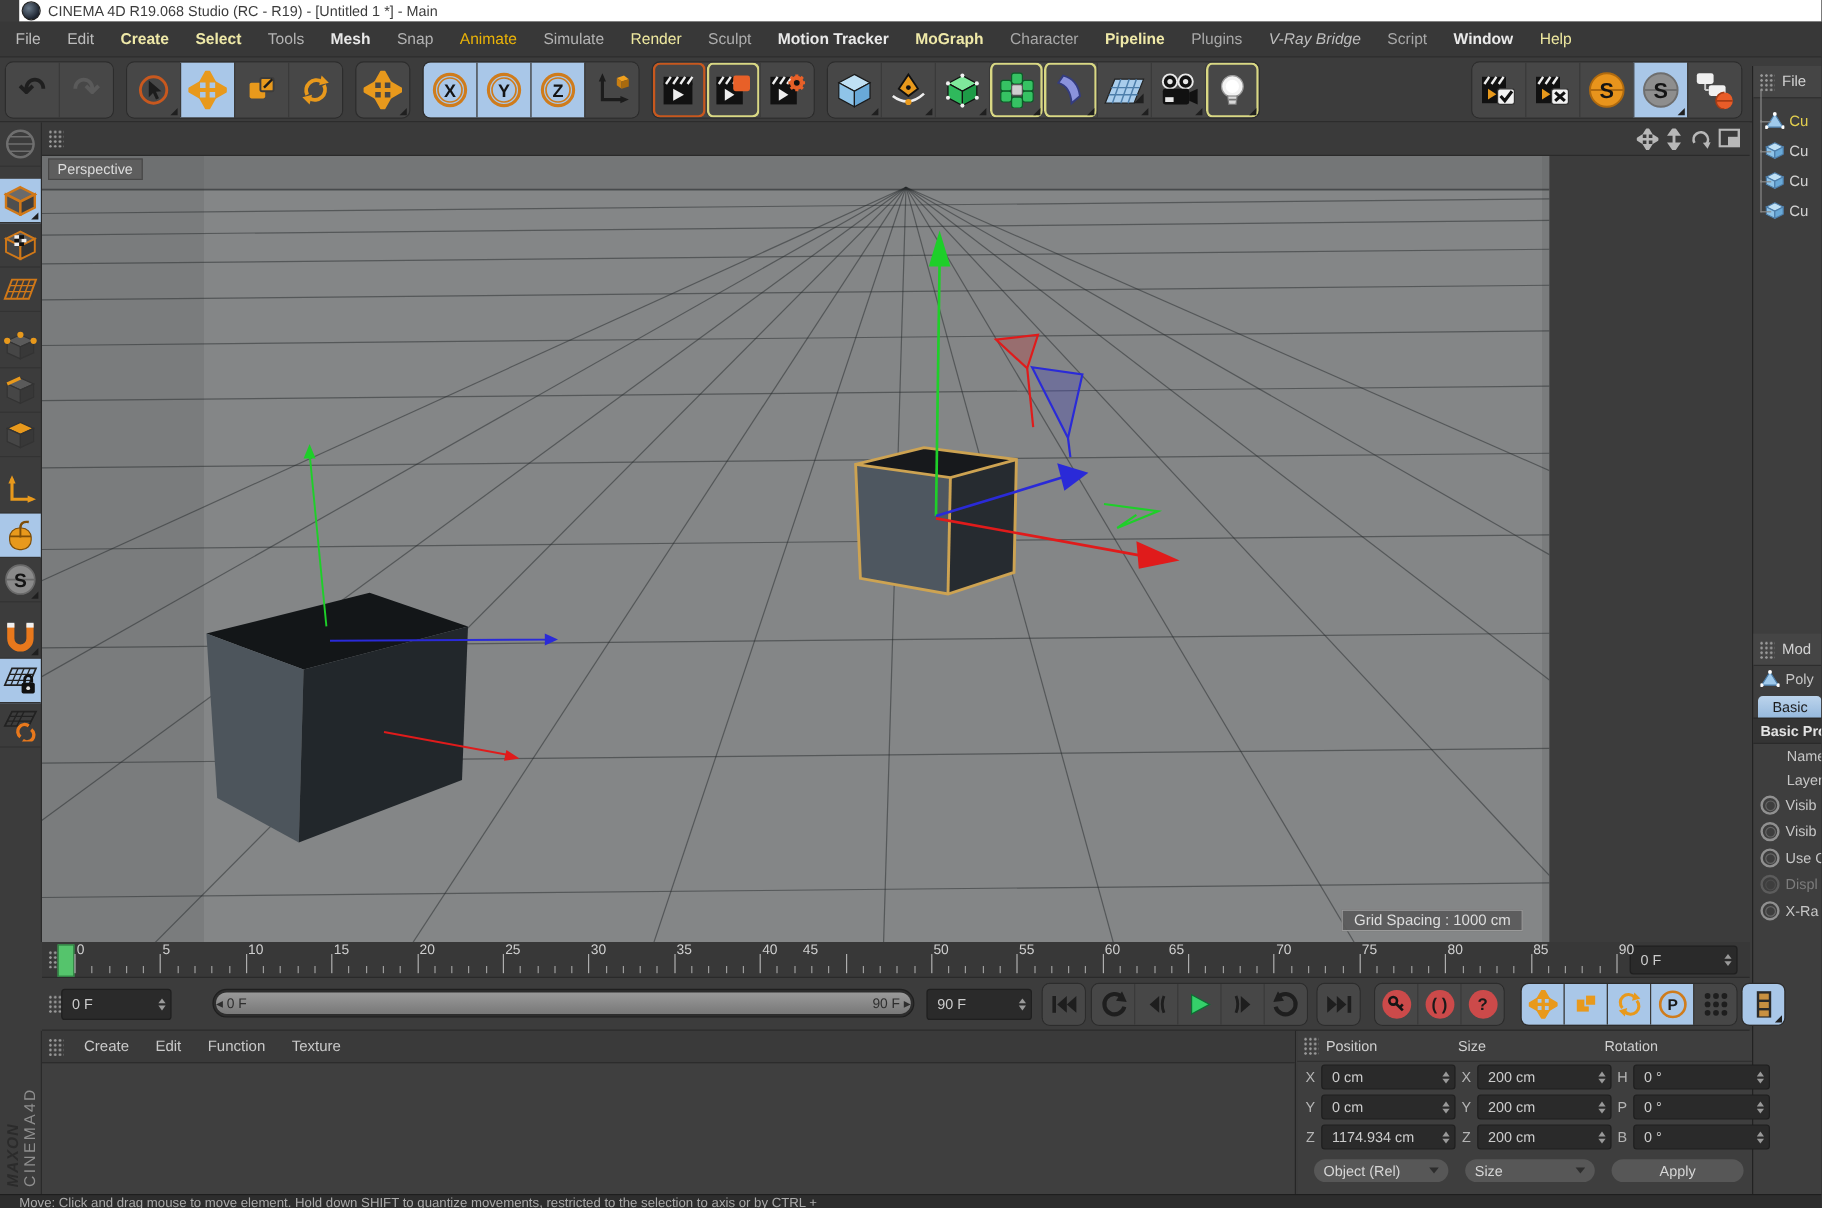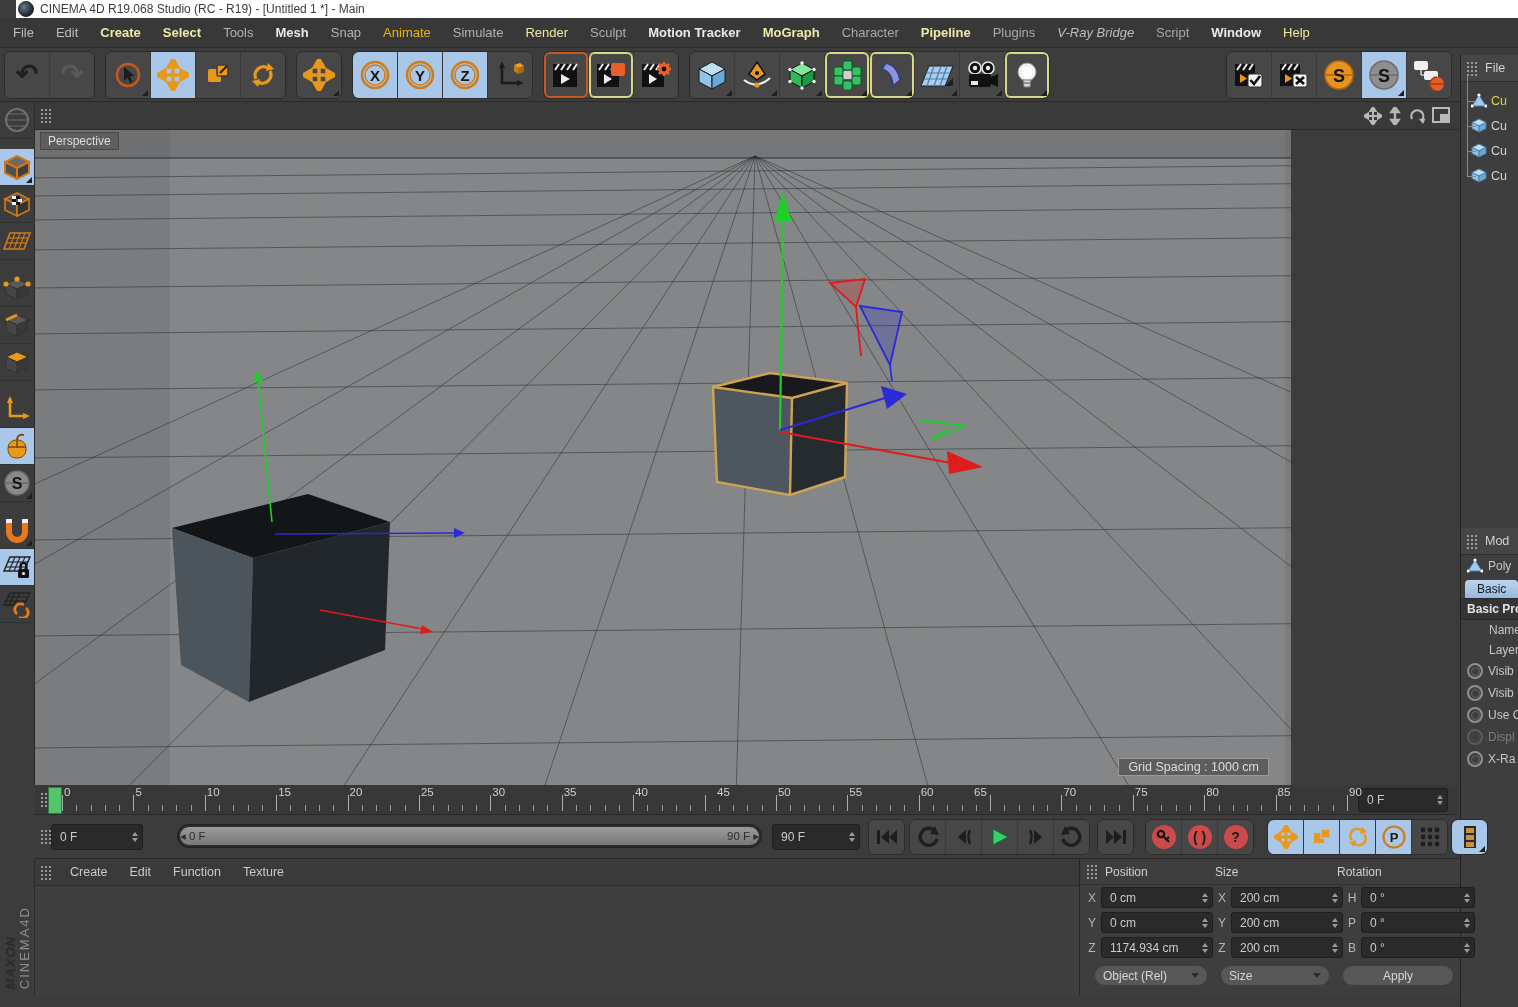--- a/index.html
+++ b/index.html
@@ -852,21 +852,21 @@
       <div class="rtick maj" style="left: 1312px;"></div>
       <div class="rlabel" style="left: 27px;">0</div>
       <div class="rlabel" style="left: 98.3889px;">5</div>
       <div class="rlabel" style="left: 169.778px;">10</div>
       <div class="rlabel" style="left: 241.167px;">15</div>
       <div class="rlabel" style="left: 312.556px;">20</div>
       <div class="rlabel" style="left: 383.944px;">25</div>
       <div class="rlabel" style="left: 455.333px;">30</div>
       <div class="rlabel" style="left: 526.722px;">35</div>
       <div class="rlabel" style="left: 598.111px;">40</div>
-      <div class="rlabel" style="left: 680px;">45</div>
+      <div class="rlabel" style="left: 632px;">45</div>
       <div class="rlabel" style="left: 740.889px;">50</div>
       <div class="rlabel" style="left: 812.278px;">55</div>
       <div class="rlabel" style="left: 883.667px;">60</div>
       <div class="rlabel" style="left: 937px;">65</div>
       <div class="rlabel" style="left: 1026.44px;">70</div>
       <div class="rlabel" style="left: 1097.83px;">75</div>
       <div class="rlabel" style="left: 1169.22px;">80</div>
       <div class="rlabel" style="left: 1240.61px;">85</div>
       <div class="rlabel" style="left: 1312px;">90</div>
     </div>
@@ -1135,14 +1135,17 @@
       <div class="pill" style="width:92px">
           <span>Size</span>
           <span class="caret"></span>
         </div>
       <div class="pill" style="width:94px;justify-content:center">
           <span>Apply</span>
         </div>
     </div>
   </div>
 
+  <div id="statusbar" class="abs">
+    <span>Move: Click and drag mouse to move element. Hold down SHIFT to quantize movements, restricted to the selection to axis or by CTRL +</span>
+  </div>
 
 </div>
 
 </body></html>

